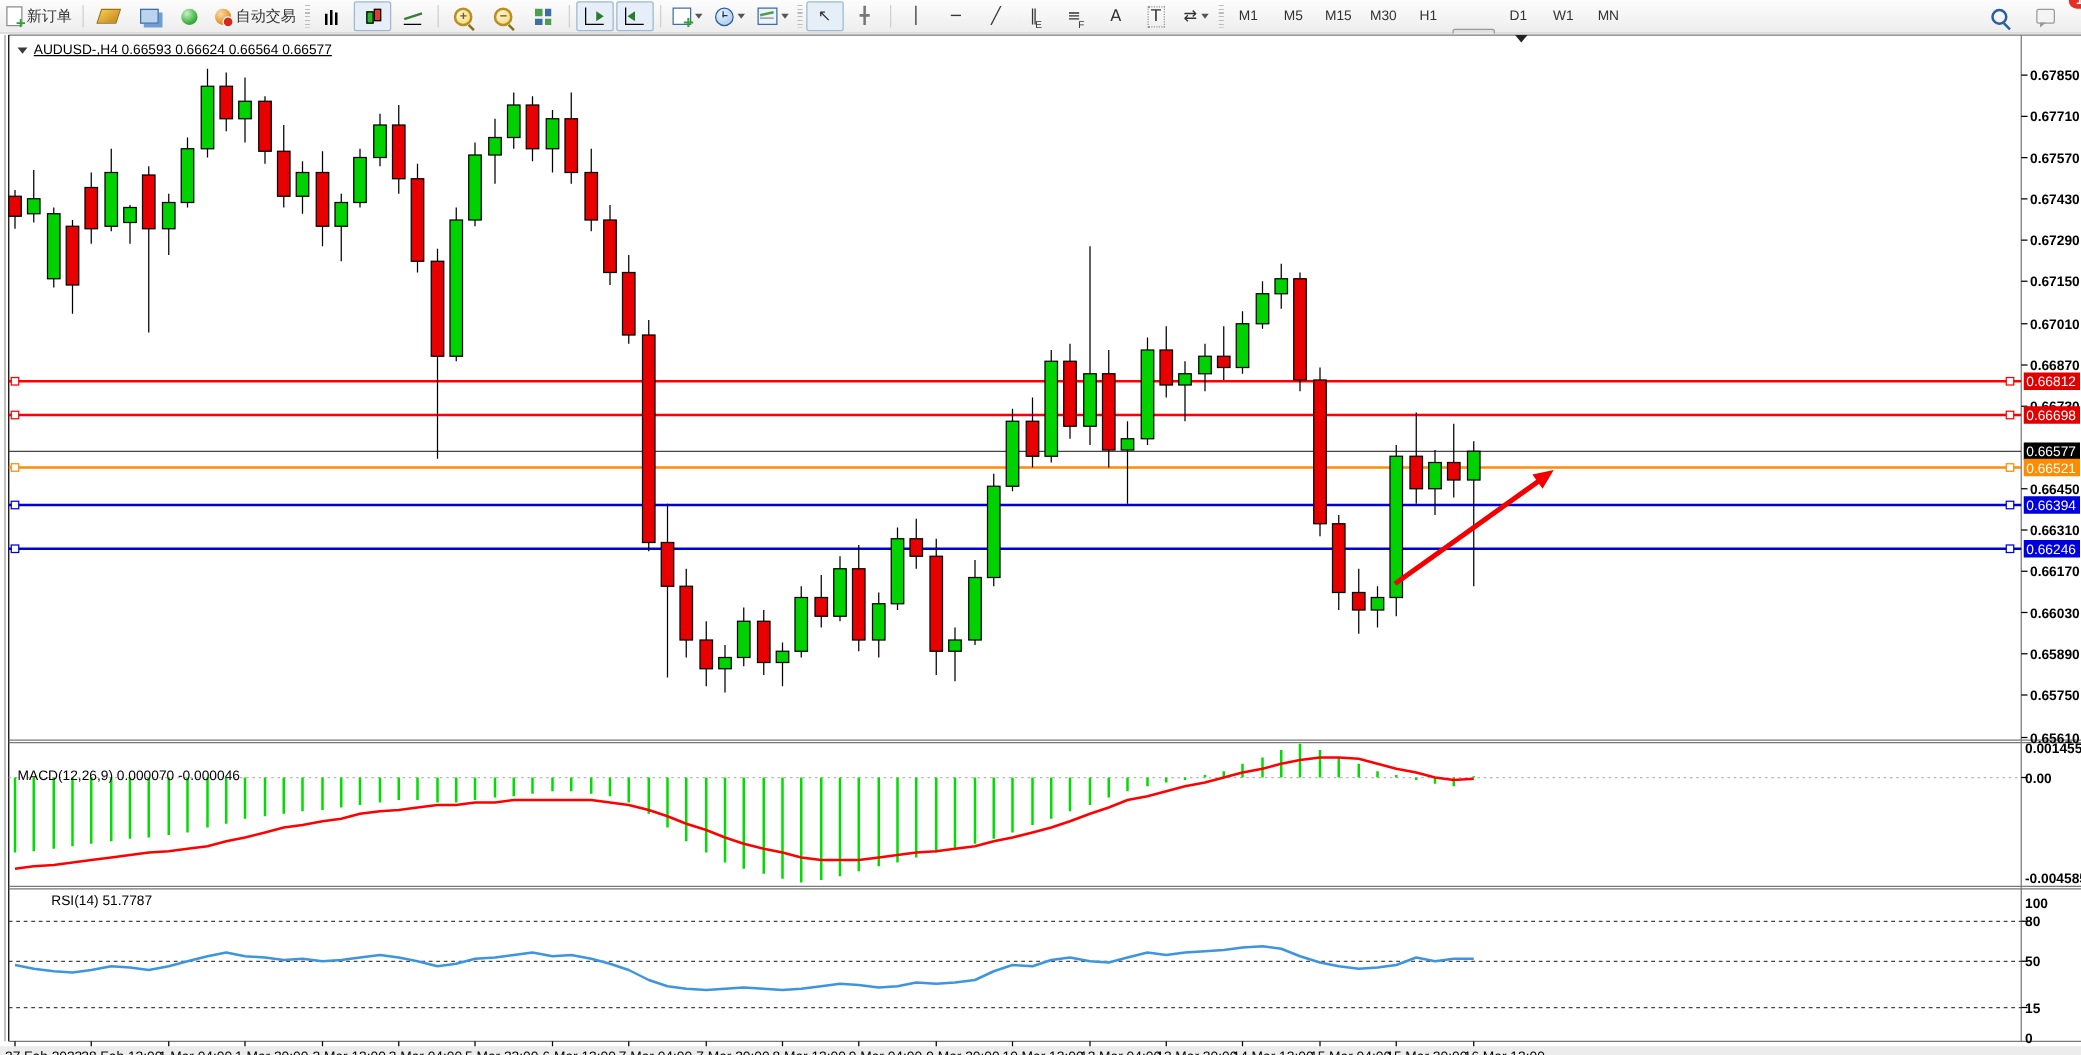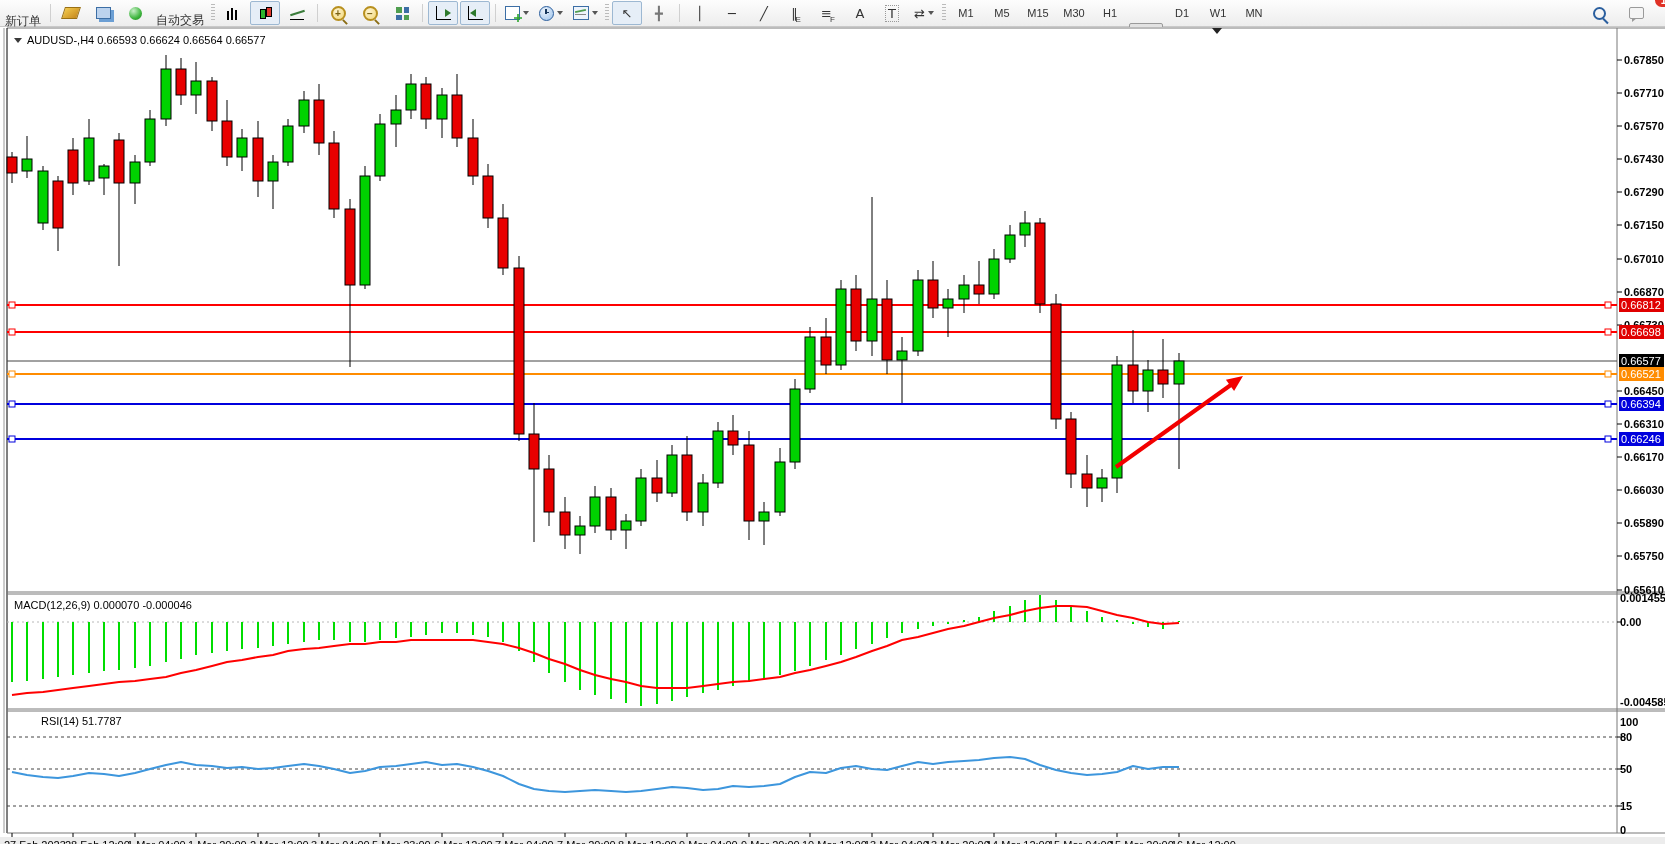--- a/index.html
+++ b/index.html
@@ -5,21 +5,21 @@
   html,body{margin:0;padding:0;width:1665px;height:844px;overflow:hidden;
     font-family:"Liberation Sans","DejaVu Sans",sans-serif;background:#f0f0f0;}
   #app{position:relative;width:1665px;height:844px;}
   
   #toolbar{position:absolute;left:0;top:0;width:1665px;height:26px;
     background:linear-gradient(#fdfdfd,#ededed);border-bottom:1px solid #c9c9c9;
     display:flex;align-items:center;font-size:12px;color:#222;}
   .tb{height:22px;min-width:22px;margin:0 1px;border:1px solid transparent;background:transparent;
     display:flex;align-items:center;justify-content:center;font-size:13px;color:#333;padding:0 3px;cursor:default;}
   .tb.active{border:1px solid #9db8d2;background:#e6eef7;border-radius:2px;}
-  .tb.txt{font-size:12px;flex-direction:column;}
+  .tb.txt{font-size:12px;}
   .sep{width:1px;height:18px;background:#d0d0d0;margin:0 4px;}
   .grip{width:4px;height:18px;margin:0 2px;background:repeating-linear-gradient(#bbb 0 1px,transparent 1px 3px);}
   .dd{width:0;height:0;border-left:3px solid transparent;border-right:3px solid transparent;border-top:4px solid #555;margin-left:3px;}
   .tb.tf{min-width:26px;font-size:11px;color:#333;}
   .tb.tf.active{background:#e2e2e2;border:1px solid #9a9a9a;margin-top:43px;}
   
   .ic{display:inline-block;position:relative;}
   .i-doc{width:11px;height:14px;background:#fff;border:1px solid #8a8a8a;}
   .i-doc::after{content:"";position:absolute;right:-3px;bottom:-2px;width:7px;height:7px;
     background:linear-gradient(#2ca52c,#2ca52c);clip-path:polygon(40% 0,60% 0,60% 40%,100% 40%,100% 60%,60% 60%,60% 100%,40% 100%,40% 60%,0 60%,0 40%,40% 40%);}
@@ -62,23 +62,23 @@
   .i-bubble{width:13px;height:10px;background:#f4f4f4;border:1px solid #9a9a9a;border-radius:2px;}
   .i-bubble::before{content:"";position:absolute;left:2px;bottom:-4px;width:0;height:0;border-top:4px solid #9a9a9a;border-right:5px solid transparent;}
   .nbadge{position:absolute;right:-7px;top:-6px;min-width:13px;height:13px;border-radius:7px;background:#e03226;color:#fff;
     font-size:10px;font-weight:bold;display:flex;align-items:center;justify-content:center;padding:0 2px;}
   .toolglyph{font-family:"DejaVu Sans",sans-serif;}
   .subletter{font-size:8px;margin-left:-2px;align-self:flex-end;color:#333;}
   
   #chart-window{position:absolute;left:0;top:27px;width:1665px;height:817px;background:#fff;}
   #chart-svg{position:absolute;left:0;top:0;}
   .ovl{position:absolute;font-size:11px;color:#000;white-space:nowrap;z-index:5;}
-  #chart-title{left:14px;top:7px;display:flex;align-items:center;gap:5px;}
+  #chart-title{left:14px;top:7px;display:flex;align-items:center;gap:5px;text-decoration:underline;}
   .tri{width:0;height:0;border-left:4px solid transparent;border-right:4px solid transparent;border-top:5px solid #3a3a3a;display:inline-block;}
-  #macd-label{left:14px;top:572px;}
+  #macd-label{left:14px;top:588px;}
   #rsi-label{left:14px;top:688px;margin-left:27px;}
   #win-marker{position:absolute;left:1212px;top:1px;width:0;height:0;z-index:5;
     border-left:5px solid transparent;border-right:5px solid transparent;border-top:6px solid #222;}
 </style>
 </head>
 <body>
 
 <div id="app">
 
   <div id="toolbar">

